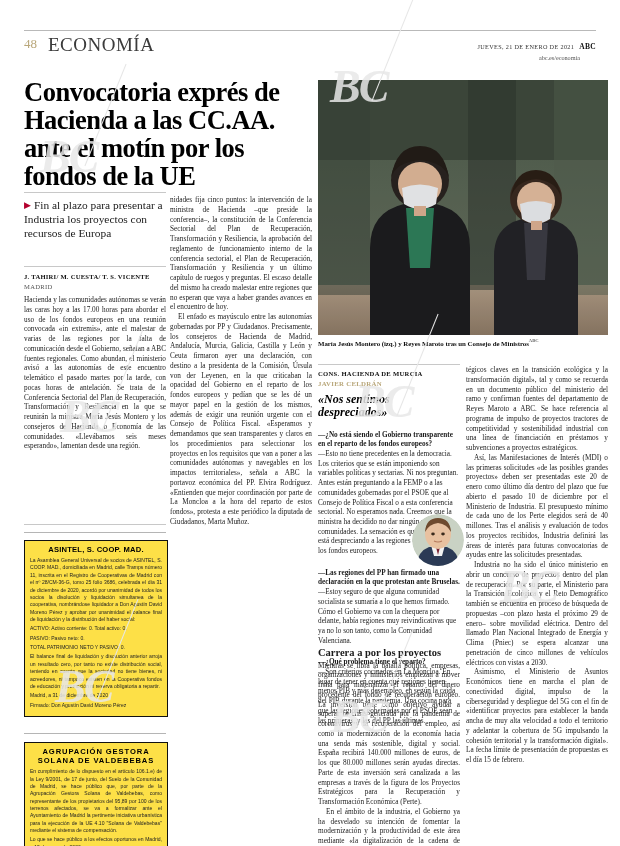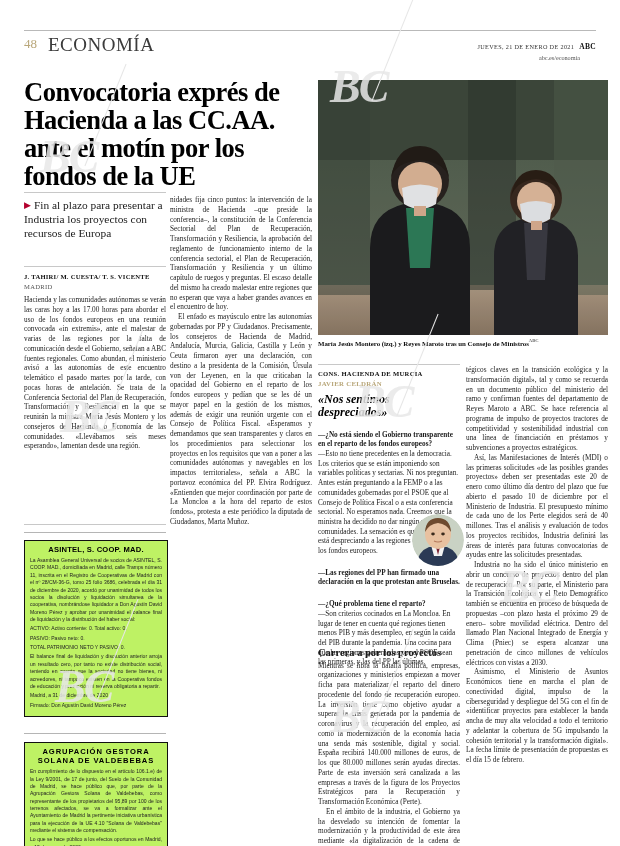--- a/index.html
+++ b/index.html
@@ -67,21 +67,21 @@
   .iv-name{font-size:6.8px;font-weight:700;letter-spacing:.3px;color:#b9a77a;line-height:1.45;}
   .iv-title{font-size:12px;font-style:italic;font-weight:700;line-height:1.05;
             margin-top:5px;color:#000;}
   .iv-body{font-size:7.25px;line-height:1.34;margin-top:7px;text-align:left;color:#1b1b1b;}
   .iv-body p{margin:0;}
   .iv-body .q{font-weight:700;margin-top:12px;}
   .iv-portrait{position:absolute;right:-4px;top:150px;width:52px;height:52px;
                border-radius:50%;overflow:hidden;}
 
   
-  .ad{position:absolute;border:1px solid #111;background:#bef264;}
+  .ad{position:absolute;border:1px solid #111;background:#fde047;}
   .ad-inner{padding:4px 5px 5px 5px;font-family:"Liberation Sans",sans-serif;}
   .ad-title{text-align:center;font-size:7.6px;font-weight:700;letter-spacing:.2px;
             line-height:1.2;margin-bottom:3px;color:#000;}
   .ad-title.wide{letter-spacing:.9px;}
   .ad-body{font-size:5.05px;line-height:1.46;text-align:justify;color:#222;}
   .ad-body p{margin:0 0 2px 0;}
   #ad1{left:24px;top:540px;width:142px;}
   #ad2{left:24px;top:742px;width:142px;}
   .ad-sep{position:absolute;left:24px;top:532px;width:142px;height:1px;background:#b5b5b5;}
   .ad-sep2{position:absolute;left:24px;top:733px;width:142px;height:1px;background:#b5b5b5;}
@@ -183,20 +183,21 @@
 
 <div class="ivbox">
   <div class="iv-rule"></div>
   <div class="iv-kicker">CONS. HACIENDA DE MURCIA</div>
   <div class="iv-name">JAVIER CELDRÁN</div>
   <div class="iv-title">«Nos sentimos despreciados»</div>
   <div class="iv-body">
     <p class="q">—¿No está siendo el Gobierno transparente en el reparto de los fondos europeos?</p>
     <p>—Esto no tiene precedentes en la democracia. Los criterios que se están imponiendo son variables políticas y sectarias. Ni nos preguntan. Antes están preguntando a la FEMP o a las comunidades gobernadas por el PSOE que al Consejo de Política Fiscal o a esta conferencia sectorial. No esperamos nada. Creemos que la ministra ha decidido no dar ningún papel a las comunidades. La sensación es que el Gobierno está despreciando a las regiones en el reparto de los fondos europeos.</p>
     <p class="q">—Las regiones del PP han firmado una declaración en la que protestan ante Bruselas.</p>
+    <p>—Estoy seguro de que alguna comunidad socialista se sumaría a lo que hemos firmado. Cómo el Gobierno va con la chequera por delante, había regiones muy reivindicativas que ya no lo son tanto, como la Comunidad Valenciana.</p>
     <p class="q">—¿Qué problema tiene el reparto?</p>
     <p>—Son criterios cocinados en La Moncloa. En lugar de tener en cuenta qué regiones tienen menos PIB y más desempleo, en según la caída del PIB durante la pandemia. Una cocina para que las regiones gobernadas por el PSOE sean las primeras, y las del PP las últimas.</p>
   </div>
   <div class="iv-portrait">
     <svg width="52" height="52" viewBox="0 0 52 52">
       <circle cx="26" cy="26" r="26" fill="#c9d2c4"></circle>
       <path d="M4 52 Q6 37 17 33 L35 33 Q46 37 48 52 Z" fill="#2b3a55"></path>
       <path d="M19 31 L33 31 L30 42 L22 42 Z" fill="#f2f2f2"></path>
       <path d="M24 33 L26 41 L28 33 Z" fill="#7a2230"></path>
       <ellipse cx="26" cy="20" rx="13" ry="15" fill="#e8c1a0"></ellipse>

